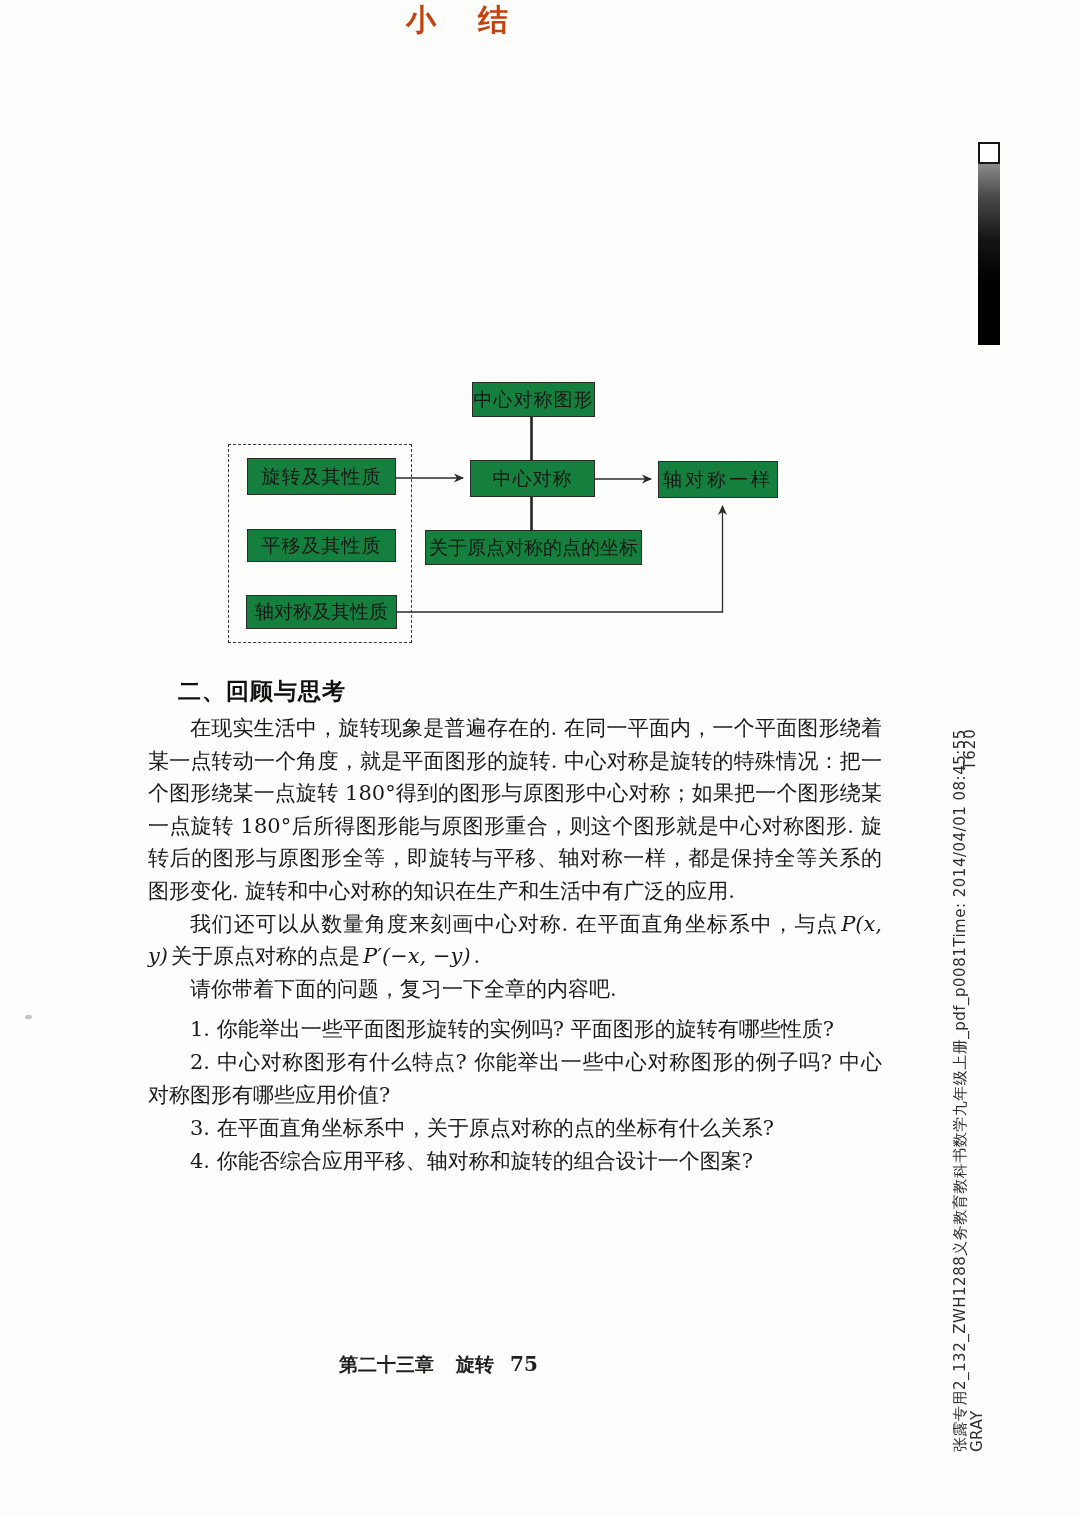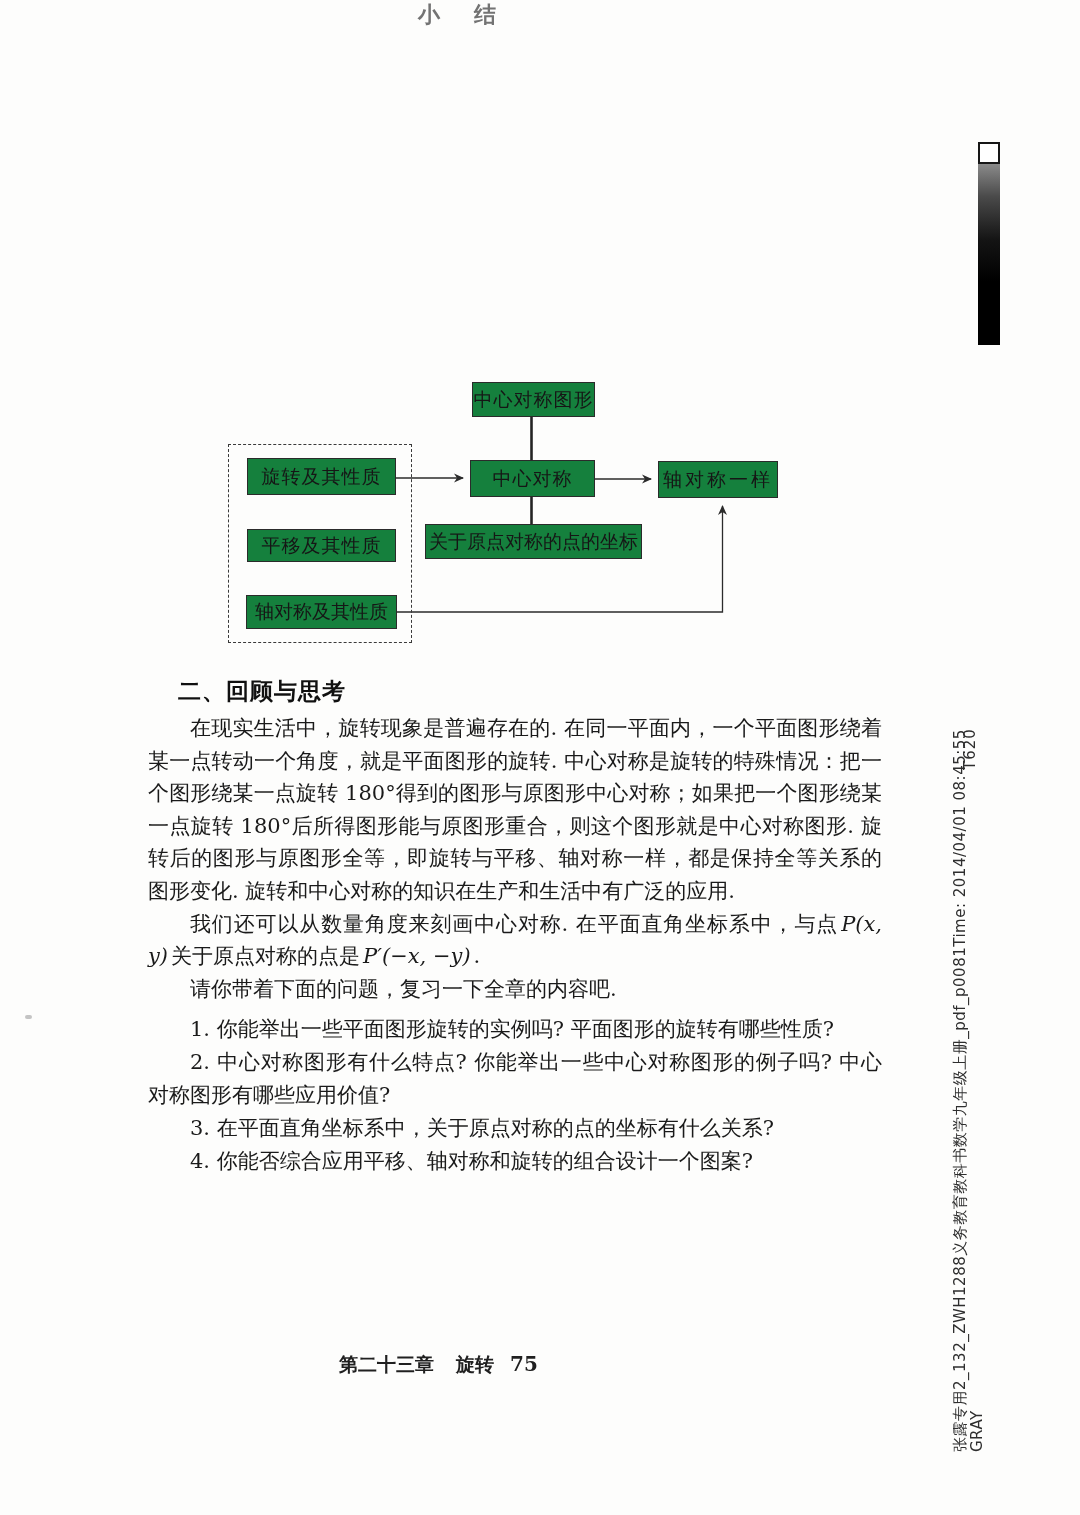--- a/index.html
+++ b/index.html
@@ -6,22 +6,22 @@
   .page {
     position:relative; width:1080px; height:1515px;
     background:#fdfdfc; overflow:hidden;
     font-family:"DejaVu Serif","Liberation Serif",serif;
     color:#1c1c1c;
   }
 
   
   .page-title {
     position:absolute; left:0; top:242; width:920px;
-    text-align:center; font-size:22px; font-weight:600;
-    letter-spacing:6px; color:#737373;
+    text-align:center; font-size:30px; font-weight:600;
+    letter-spacing:6px; color:#c2410c;
   }
 
   
   .sec-heading {
     position:absolute; left:178px;
     font-family:"Liberation Sans","DejaVu Sans",sans-serif;
     font-weight:bold; font-size:23px; color:#101010; letter-spacing:1px;
   }
   .sec-heading.s1 { top:324px; }
   .sec-heading.s2 { top:676px; }
@@ -39,21 +39,21 @@
   .dashed-group {
     position:absolute; box-sizing:border-box;
     border:1.6px dashed #3a3a3a; background:transparent;
   }
   .b-csf  { left:472px; top:7px;   width:123px; height:35px; }
   .b-cs   { left:470px; top:85px;  width:125px; height:37px; }
   .b-pd   { left:658px; top:86px;  width:120px; height:37px; letter-spacing:3px; }
   .b-rot  { left:247px; top:83px;  width:149px; height:37px; }
   .b-tra  { left:247px; top:154px; width:149px; height:33px; }
   .b-axi  { left:246px; top:220px; width:151px; height:34px; letter-spacing:0; }
-  .b-coo  { left:425px; top:149px; width:217px; height:35px; letter-spacing:0; }
+  .b-coo  { left:425px; top:155px; width:217px; height:35px; letter-spacing:0; }
   .dg     { left:228px; top:69px;  width:184px; height:199px; }
 
   
   .body-text {
     position:absolute; left:148px; top:712px; width:734px;
     font-size:21px; line-height:32.6px; text-align:justify;
     color:#1a1a1a;
   }
   .body-text p { margin:0; text-indent:2em; }
   .math { font-style:italic; font-family:"DejaVu Serif","Liberation Serif",serif; padding:0 3px; }

